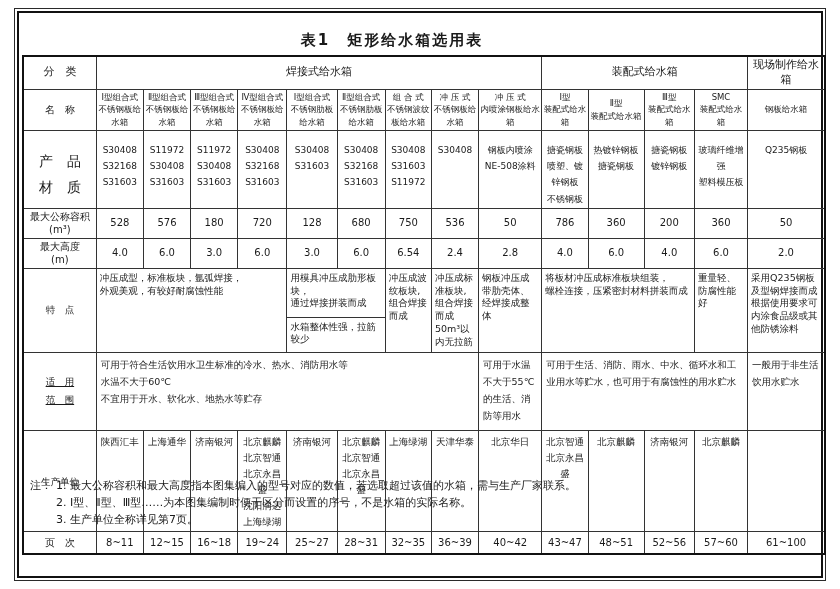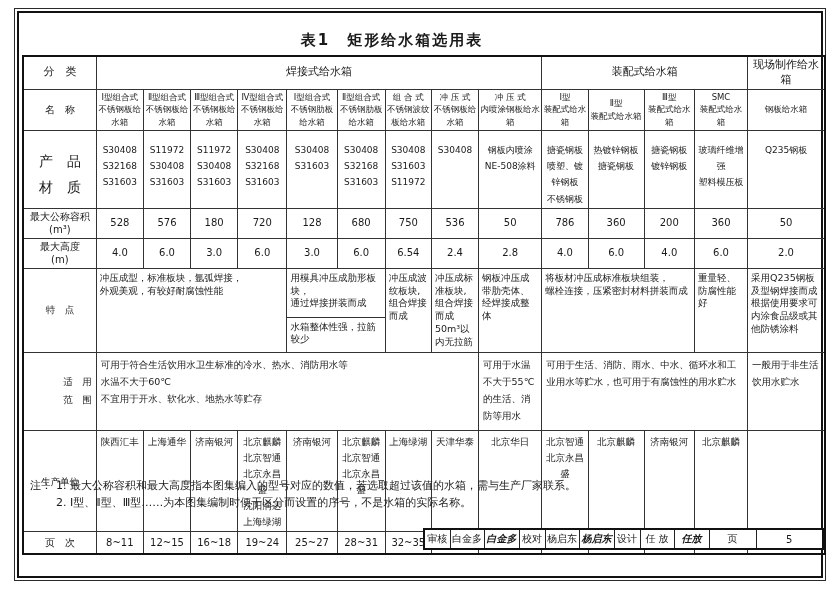--- a/index.html
+++ b/index.html
@@ -24,21 +24,21 @@
   tr.r-name { height:30px; } tr.r-name td { font-size:8.5px; line-height:1.5; }
   tr.r-name td.lbl { font-size:10px; }
   tr.r-material { height:58px; } tr.r-material td { vertical-align:top; padding-top:11px; font-size:9px; line-height:1.8; }
   tr.r-material td.lbl { font-size:14px; line-height:1.9; vertical-align:middle;margin-top:42px; }
   tr.r-vol { height:21px; } tr.r-vol td { font-size:10px; }
   tr.r-height { height:20px; } tr.r-height td { font-size:10px; }
   tr.r-feat-a { height:44px; } tr.r-feat-b { height:26px; }
   tr.r-feat-a td, tr.r-feat-b td { vertical-align:top; text-align:left; padding:3px 3px; font-size:9.5px; }
   tr.r-feat-a td.lbl { vertical-align:middle; text-align:center; }
   tr.r-scope { height:78px; } tr.r-scope td { vertical-align:top; text-align:left; padding:3px 4px; line-height:1.8; }
-  tr.r-scope td.lbl { vertical-align:middle; text-align:right; line-height:1.9; }
+  tr.r-scope td.lbl { vertical-align:middle; text-align:center; line-height:1.9;text-decoration:underline; }
   tr.r-mfr { height:86px; } tr.r-mfr td { vertical-align:top; padding-top:3px; line-height:1.7; }
   tr.r-mfr td.lbl { vertical-align:middle; }
   tr.r-pages { height:22px; } tr.r-pages td { font-size:10px; }
 
   .notes { position:absolute; left:30px; top:477px; width:780px; font-size:11px; line-height:17px; display:flex; }
   .notes .prefix { flex:0 0 auto; margin-right:4px; }
   .notes .item { white-space:pre; }
 
   table.tblock { position:absolute; left:423px; top:528px; width:399px;
                  border-collapse:collapse; table-layout:fixed; border:2px solid #111; background:#fff; }
@@ -263,45 +263,33 @@
     <td>61~100</td>
   </tr>
 </tbody>
   </table>
 
 <div class="notes">
   <div class="prefix">注：</div>
   <div>
     <div class="item">1. 最大公称容积和最大高度指本图集编入的型号对应的数值，若选取超过该值的水箱，需与生产厂家联系。</div>
     <div class="item">2. Ⅰ型、Ⅱ型、Ⅲ型……为本图集编制时便于区分而设置的序号，不是水箱的实际名称。</div>
+    <div class="item">3. 生产单位全称详见第7页。</div>
   </div>
 </div>
 
 <table class="tblock">
   <colgroup>
     <col style="width:26px">
       <col style="width:34px">
       <col style="width:35px">
     <col style="width:26px">
       <col style="width:34px">
       <col style="width:35px">
     <col style="width:26px">
       <col style="width:34px">
       <col style="width:35px">
     <col style="width:47px">
       <col style="width:67px">
   </colgroup>
   <tbody>
-  <tr class="tb-sig-row">
-    <td>审核</td>
-    <td>白金多</td>
-    <td class="sig">白金多</td>
-    <td>校对</td>
-    <td>杨启东</td>
-    <td class="sig">杨启东</td>
-    <td>设计</td>
-    <td>任 放</td>
-    <td class="sig">任放</td>
-    <td>页</td>
-    <td>5</td>
-  </tr>
 </tbody>
   </table>
 
 </body></html>

